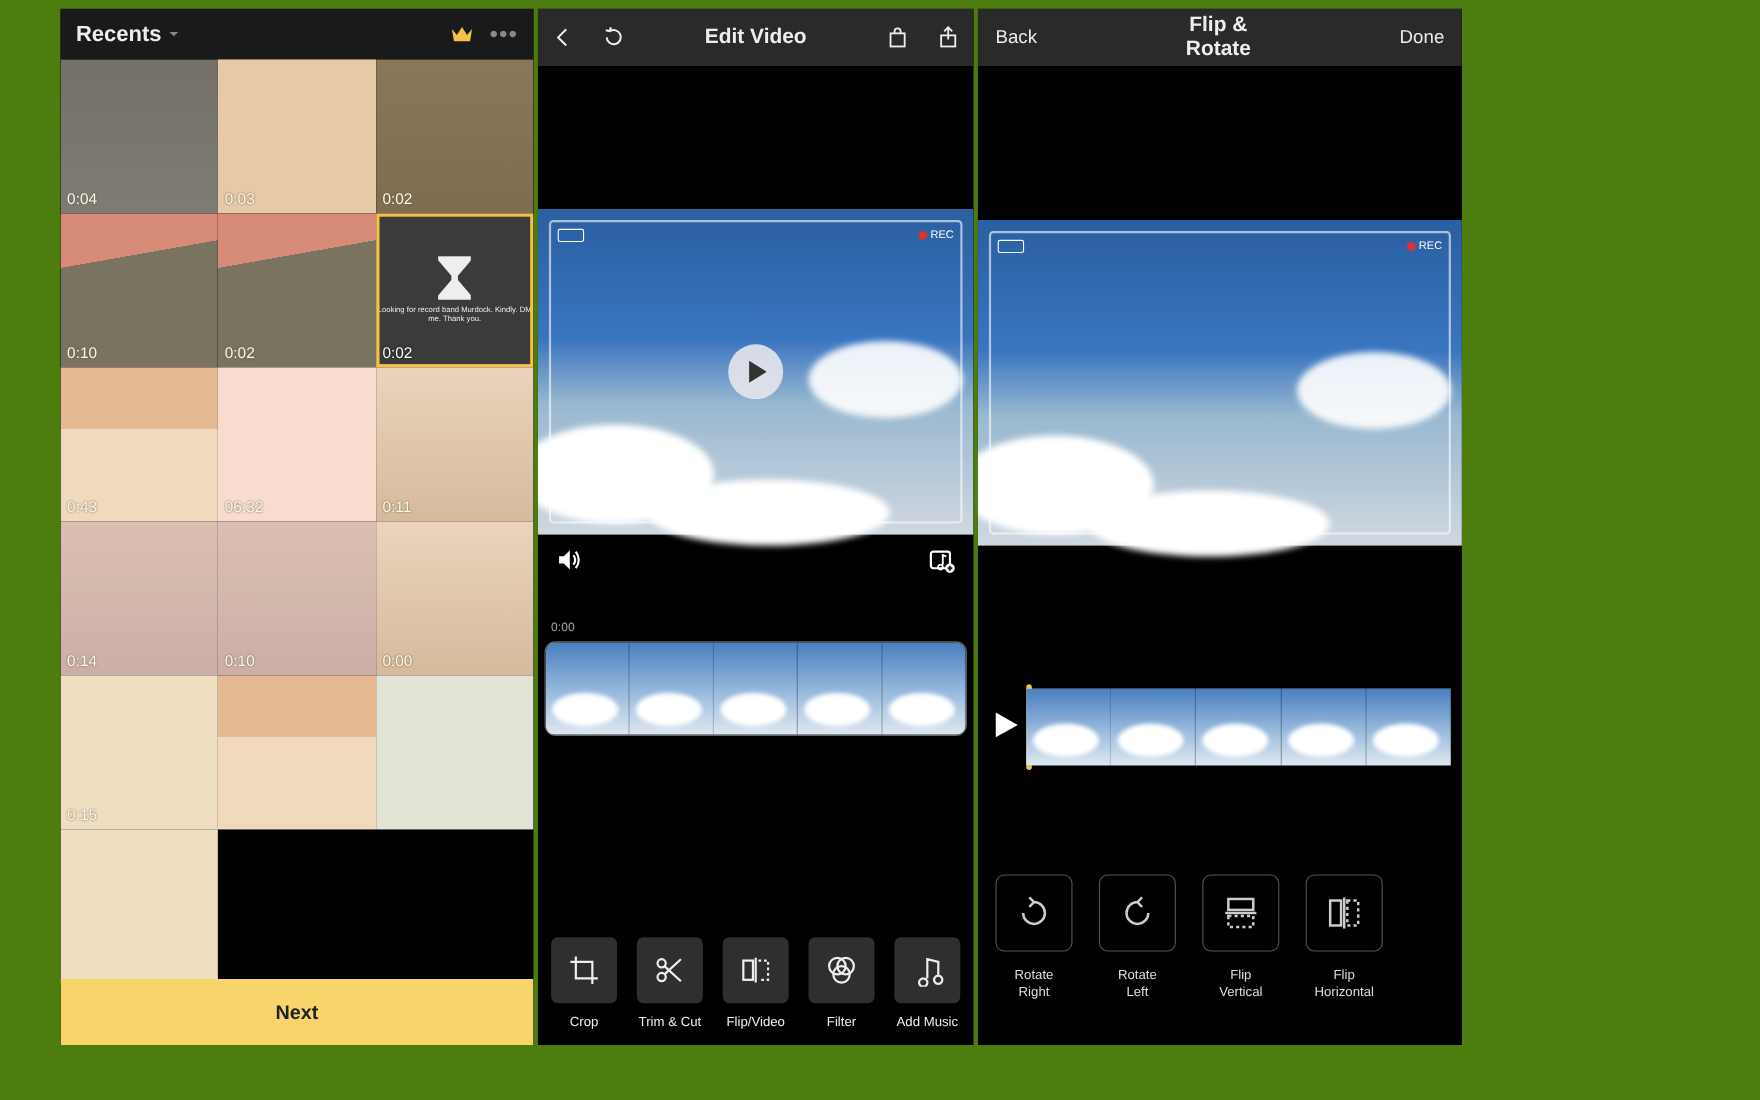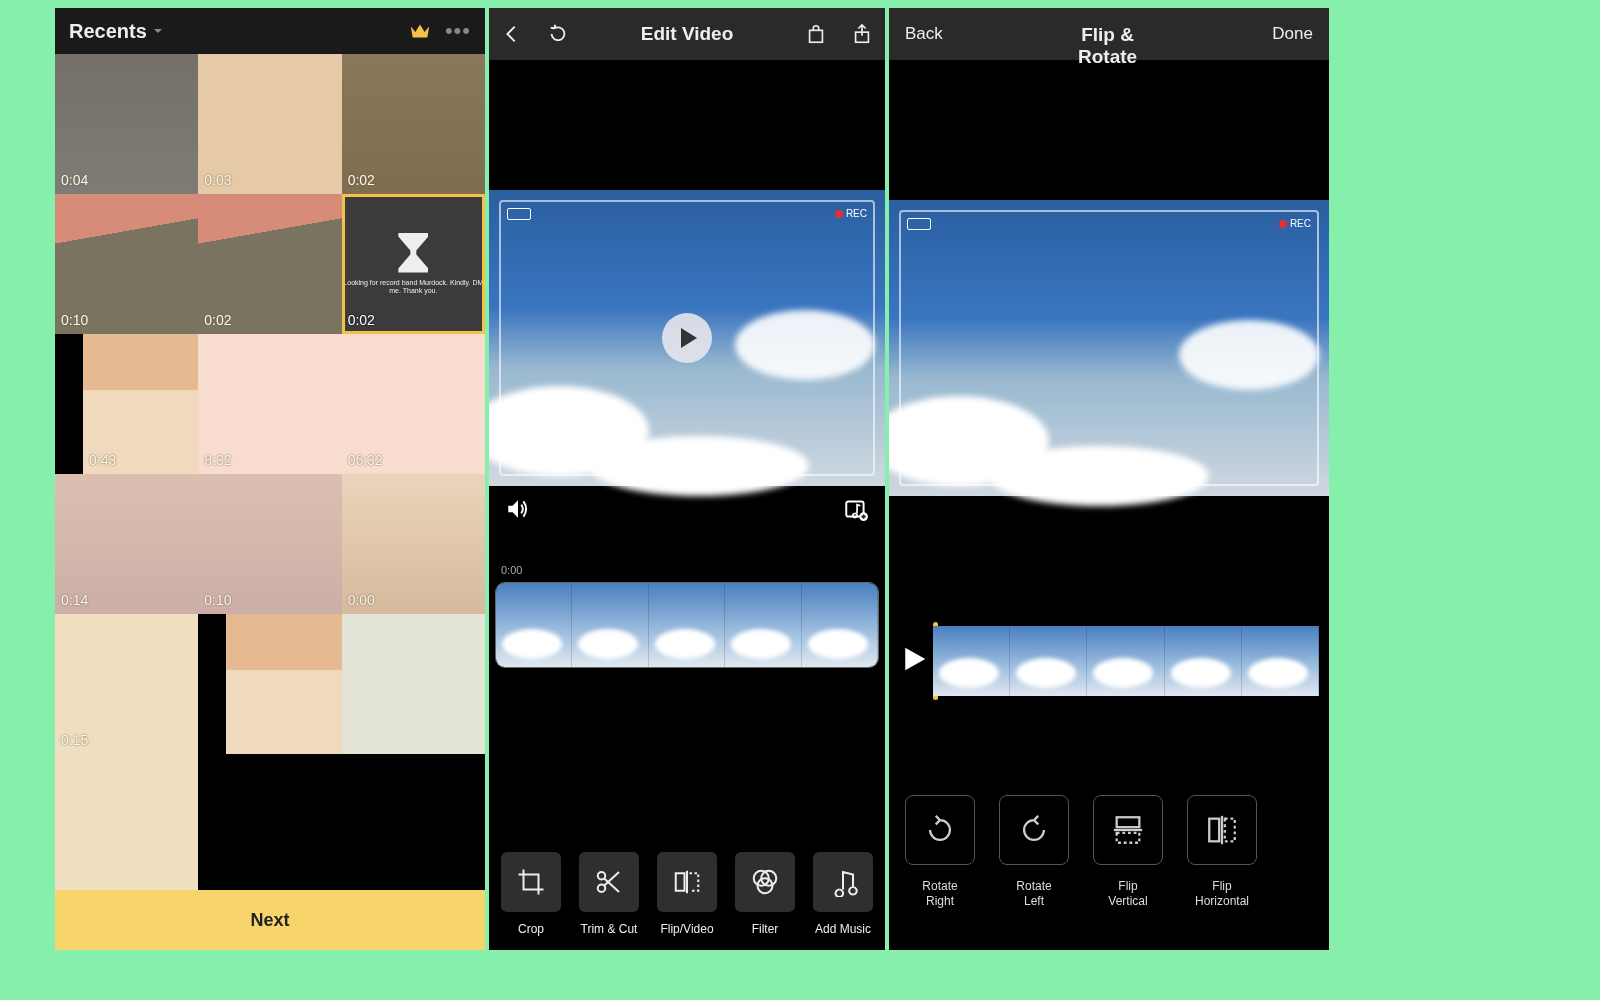--- a/index.html
+++ b/index.html
@@ -1,17 +1,17 @@
 <!DOCTYPE html>
 <html><head>
 <meta charset="utf-8">
 <style>
   * { box-sizing: border-box; margin: 0; padding: 0; }
   body { font-family: -apple-system, Helvetica, Arial, sans-serif; background: #3a3a3a; color: #fff; }
-  .container { display: flex; width: 1600px; height: 1000px; overflow: hidden; background: #86efac; padding-top: 8px; padding-bottom: 50px; gap: 4px; }
+  .container { display: flex; width: 1600px; height: 1000px; overflow: hidden; background: #4d7c0f; padding-top: 8px; padding-bottom: 50px; gap: 4px; }
   .phone { height: 100%; position: relative; overflow: hidden; background: #000; }
   .phone1 { width: 430px; margin-left: 55px; }
   .phone2 { width: 396px; }
   .phone3 { width: 440px; }
 
   
   .p1-header { height: 46px; background: #1a1a1a; display: flex; align-items: center; padding: 0 14px; justify-content: space-between; }
   .p1-header-left { display: flex; align-items: center; gap: 6px; font-size: 20px; font-weight: 600; color: #eee; }
   .p1-header-right { display: flex; align-items: center; gap: 14px; }
   .crown { width: 22px; height: 18px; }
@@ -25,21 +25,21 @@
   .p1-footer { position: absolute; bottom: 0; left: 0; right: 0; height: 60px; background: #f8d56a; color: #222; display: flex; align-items: center; justify-content: center; font-size: 18px; font-weight: 600; }
 
   
   .tb-a { background: linear-gradient(#2b3040,#3a4055); }
   .tb-b { background: #d9b7a0; }
   .tb-c { background: linear-gradient(#4a3a2a,#3a2a1a); }
   .tb-d { background: linear-gradient(170deg,#c15a5a 30%,#333 30%); }
   .tb-e { background: #3b3b3b; color:#eee; display:flex; align-items:center; justify-content:center; flex-direction:column; gap:6px; }
   .tb-e .hg { width:30px; height:40px; background:#eee; position:relative; clip-path: polygon(0 0,100% 0,100% 10%,60% 45%,60% 55%,100% 90%,100% 100%,0 100%,0 90%,40% 55%,40% 45%,0 10%);}
   .tb-e .cap { font-size:7px; text-align:center; line-height:1.2; }
-  .tb-f { background: linear-gradient(#d8a080 40%,#e8d0c0 40%); margin-left: 28px; }
+  .tb-f { background: linear-gradient(#d8a080 40%,#e8d0c0 40%); }
   .tb-g { background: #f4d5dc; }
   .tb-h { background: linear-gradient(#e0c8c0,#c0a090); }
   .tb-i { background: linear-gradient(#c8a8b0,#b090a0); }
   .tb-j { background: #e8d8c8; }
   .tb-k { background: #d4e0e8; }
 
   
   .p2-header { height: 52px; background: #2a2a2a; display: flex; align-items: center; padding: 0 12px; gap: 24px; }
   .hicon { color: #eee; display:flex; align-items:center; justify-content:center; }
   .hicon svg { width: 22px; height: 22px; }
@@ -64,21 +64,21 @@
   .timeline .playhead { position:absolute; left:2px; top:-4px; bottom:-4px; width:5px; background:#f5c249; border-radius:3px; }
   .tframe { flex:1; background: linear-gradient(180deg,#4a7fc0 0%,#a0c0e0 60%,#e0e8f0 100%); border-right:1px solid rgba(0,0,0,0.15); position:relative; }
   .tframe .tc1 { position:absolute; width:60px; height:30px; background:#fff; border-radius:50%; bottom:8px; left:6px; filter:blur(2px);}
   .tool-row { position:absolute; bottom:0; left:0; right:0; display:flex; justify-content:space-around; padding: 0 6px 14px; gap:6px; }
   .tool { display:flex; flex-direction:column; align-items:center; gap:10px; width: 76px; }
   .tool .ticon { width:60px; height:60px; background:#2f2f2f; border-radius:6px; display:flex; align-items:center; justify-content:center; }
   .tool .ticon svg { width:30px; height:30px; stroke:#eee; fill:none; stroke-width:1.6; }
   .tool .tlabel { font-size:12px; color:#eee; text-align:center; }
 
   
-  .p3-header { height: 52px; background: #2a2a2a; display: flex; align-items: flex-start; justify-content: space-between; padding: 16px 16px; }
+  .p3-header { height: 52px; background: #2a2a2a; display: flex; align-items: center; justify-content: space-between; padding: 0 16px; }
   .p3-header .hlink { font-size:17px; color:#eee; }
   .p3 .preview { margin-top: 140px; }
   .p3 .timeline-area { margin-top: 130px; display:flex; align-items:center; padding: 0 10px; }
   .p3 .timeline-area .playtri { width:34px; color:#fff; }
   .p3 .timeline-area .playtri svg { width:30px; height:30px; fill:#fff; }
   .p3 .timeline2 { flex:1; display:flex; height:70px; position:relative; }
   .p3 .timeline2 .playhead { position:absolute; left:0; top:-4px; bottom:-4px; width:5px; background:#f5c249; border-radius:3px; }
   .p3 .ops-row { position:absolute; bottom:40px; left:0; right:0; display:flex; justify-content:flex-start; padding:0 16px;gap:24px; }
   .op { display:flex; flex-direction:column; align-items:center; gap:14px; }
   .op .oicon { width:70px; height:70px; border:1.5px solid #555; border-radius:8px; display:flex; align-items:center; justify-content:center; }
@@ -125,24 +125,24 @@
         </div>
       <div class="thumb selected tb-e">
         <div class="hg"></div>
         <div class="cap">Looking for record band Murdock. Kindly. DM me. Thank you.</div>
         <span class="dur">0:02</span>
       </div>
       <div class="thumb faded tb-f">
           <span class="dur">0:43</span>
         </div>
       <div class="thumb faded tb-g">
-          <span class="dur">8:32</span>
-        </div>
-      <div class="thumb faded tb-g">
           <span class="dur">06:32</span>
+        </div>
+      <div class="thumb faded tb-h">
+          <span class="dur">0:11</span>
         </div>
       <div class="thumb faded tb-i">
           <span class="dur">0:14</span>
         </div>
       <div class="thumb faded tb-i">
           <span class="dur">0:10</span>
         </div>
       <div class="thumb faded tb-h">
           <span class="dur">0:00</span>
         </div>

